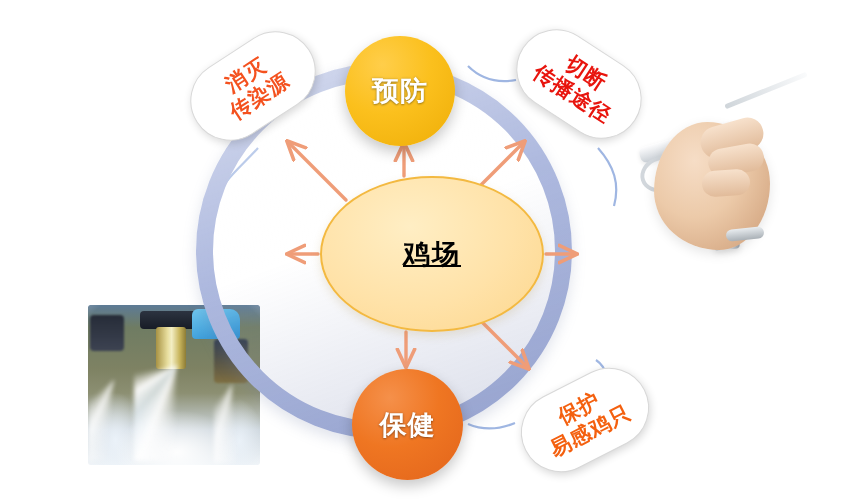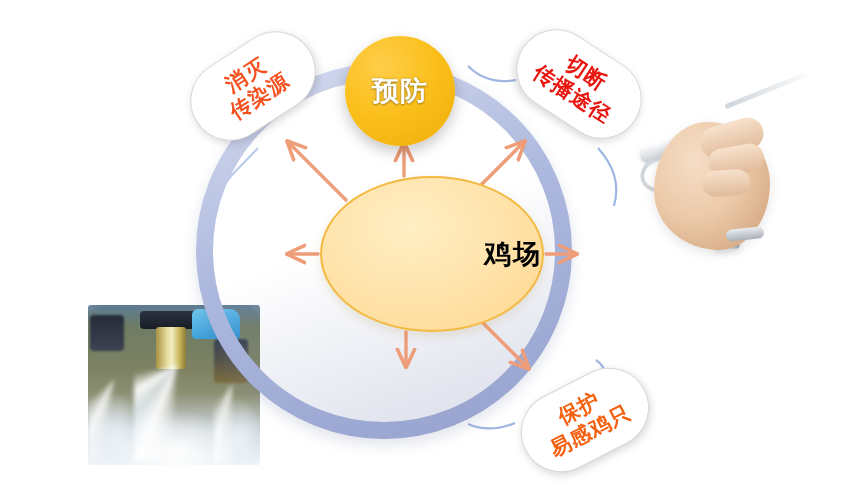--- a/index.html
+++ b/index.html
@@ -246,24 +246,25 @@
     left: 320px;
     top: 176px;
     width: 224px;
     height: 156px;
     border-radius: 50%;
     background: radial-gradient(ellipse at 40% 32%, #ffeec4 0%, #ffe2a8 55%, #fcd68d 100%);
     border: 2px solid #f3b941;
     box-sizing: border-box;
     display: flex;
     flex-direction: column;
-    align-items: flex-end;
+    align-items: center;
     justify-content: center;
     gap: 21px;
     box-shadow: 0 4px 10px rgba(170,140,60,0.18);
+    text-decoration: underline;
   }
   .center-line {
     color: #000000;
     font-weight: 700;
     font-size: 27px;
     letter-spacing: 2px;
     line-height: 1.05;
   }
 
   
@@ -363,20 +364,23 @@
 
       <line x1="346" y1="200" x2="288" y2="142"></line>
       <line x1="466" y1="200" x2="524" y2="142"></line>
       <line x1="470" y1="310" x2="528" y2="368"></line>
     </g>
   </svg>
 
   <div class="node node-top">
     <span>预防</span>
   </div>
+  <div class="node node-bottom">
+    <span>保健</span>
+  </div>
 
   <div class="center">
     <div class="center-line">鸡场</div>
   </div>
 
   <div class="callout callout-tl">
     <span>消灭</span>
     <span>传染源</span>
   </div>
   <div class="callout callout-tr">

